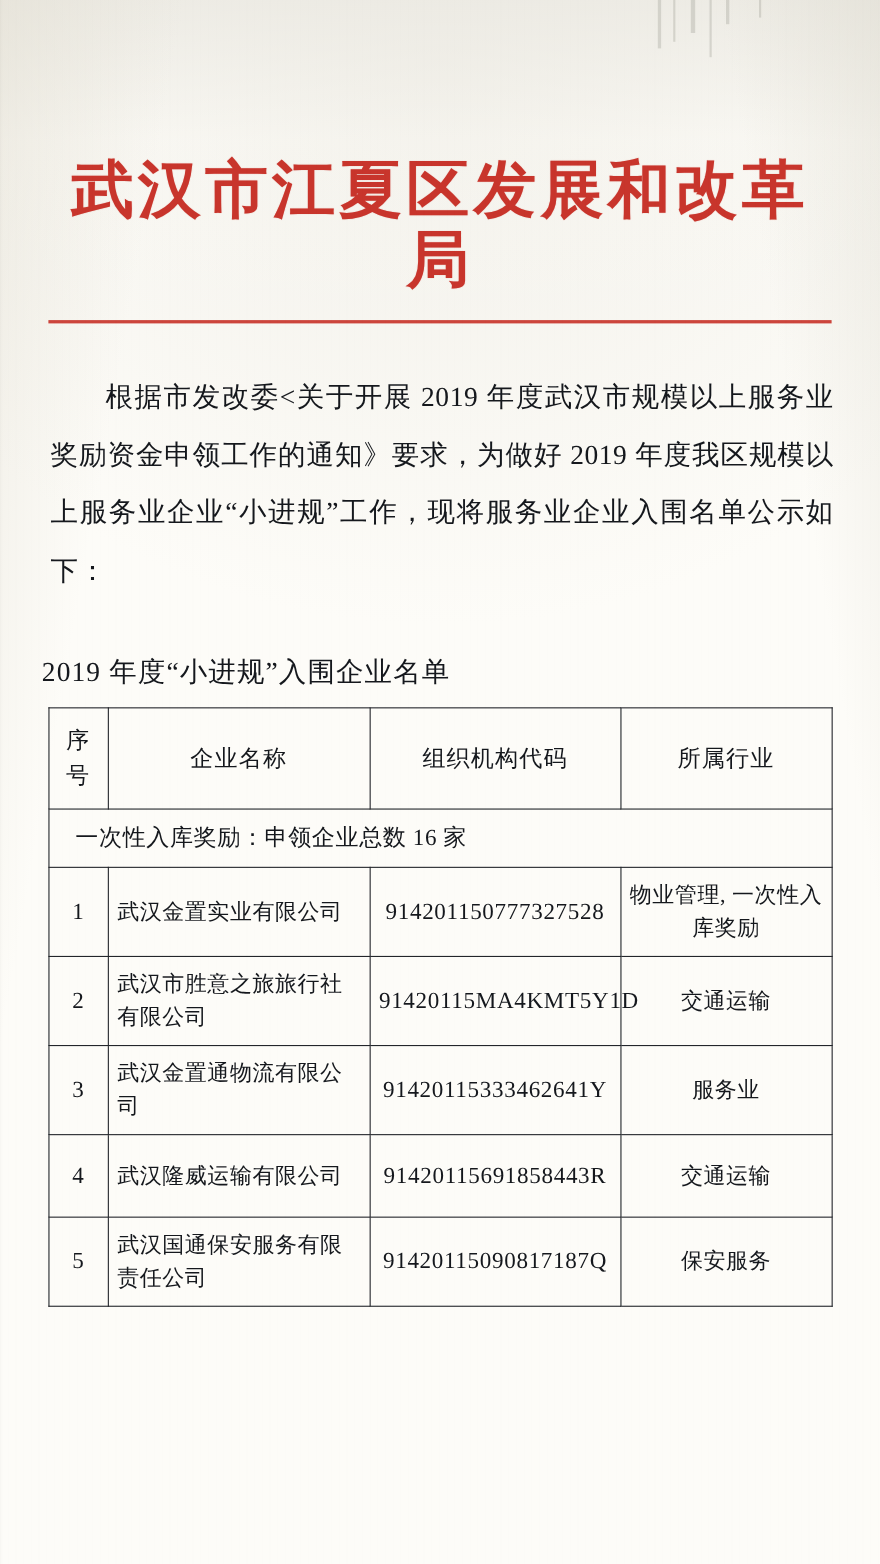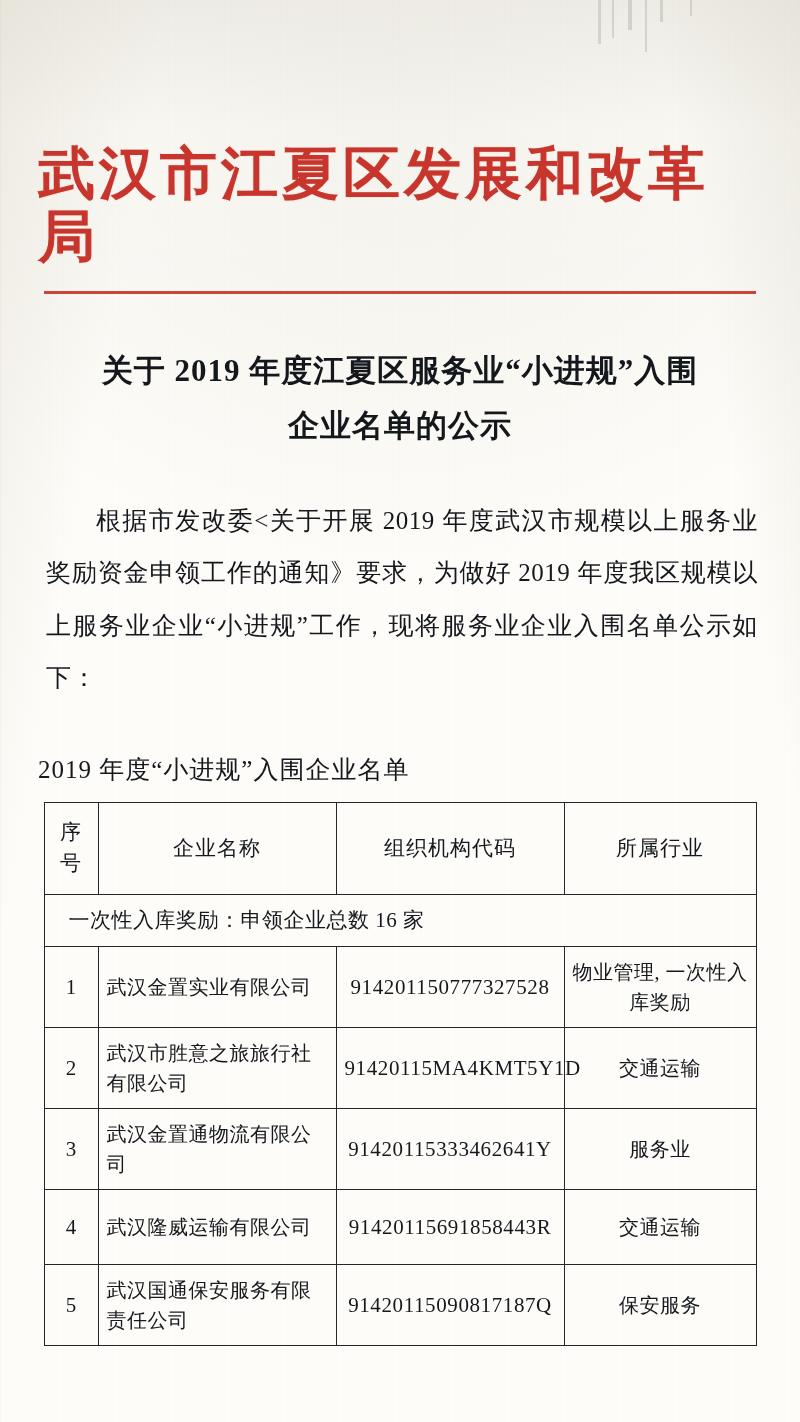--- a/index.html
+++ b/index.html
@@ -58,21 +58,21 @@
   .m6 { left: 690px; top: 0;   width: 2px;  height: 16px; background: rgba(150,148,140,0.16); }
 
   .content {
     position: relative;
     padding: 0 38px;
   }
 
   
   .letterhead {
     margin-top: 142px;
-    text-align: left;
+    text-align: center;
     color: #c8352c;
     font-family: "DejaVu Serif", "Liberation Serif", serif;
     font-weight: bold;
     font-size: 57px;
     letter-spacing: 4px;
     line-height: 1.1;
     text-shadow: 0 0 1px rgba(200,53,44,0.4);
   }
   .letterhead-rule {
     margin: 24px 6px 0 6px;
@@ -184,21 +184,20 @@
     <i class="m4"></i>
       <i class="m5"></i>
       <i class="m6"></i>
   </div>
 
   <div class="content">
 
     <div class="letterhead">武汉市江夏区发展和改革局</div>
     <div class="letterhead-rule"></div>
 
-    <div class="doc-title">关于 2019 年度江夏区服务业“小进规”入围企业名单的公示</div>
 
     <div class="body-text">根据市发改委&lt;关于开展 2019 年度武汉市规模以上服务业奖励资金申领工作的通知》要求，为做好 2019 年度我区规模以上服务业企业“小进规”工作，现将服务业企业入围名单公示如下：</div>
 
     <div class="table-caption">2019 年度“小进规”入围企业名单</div>
 
     <table class="listing">
       <colgroup>
         <col class="c-seq">
           <col class="c-name">
           <col class="c-code">

